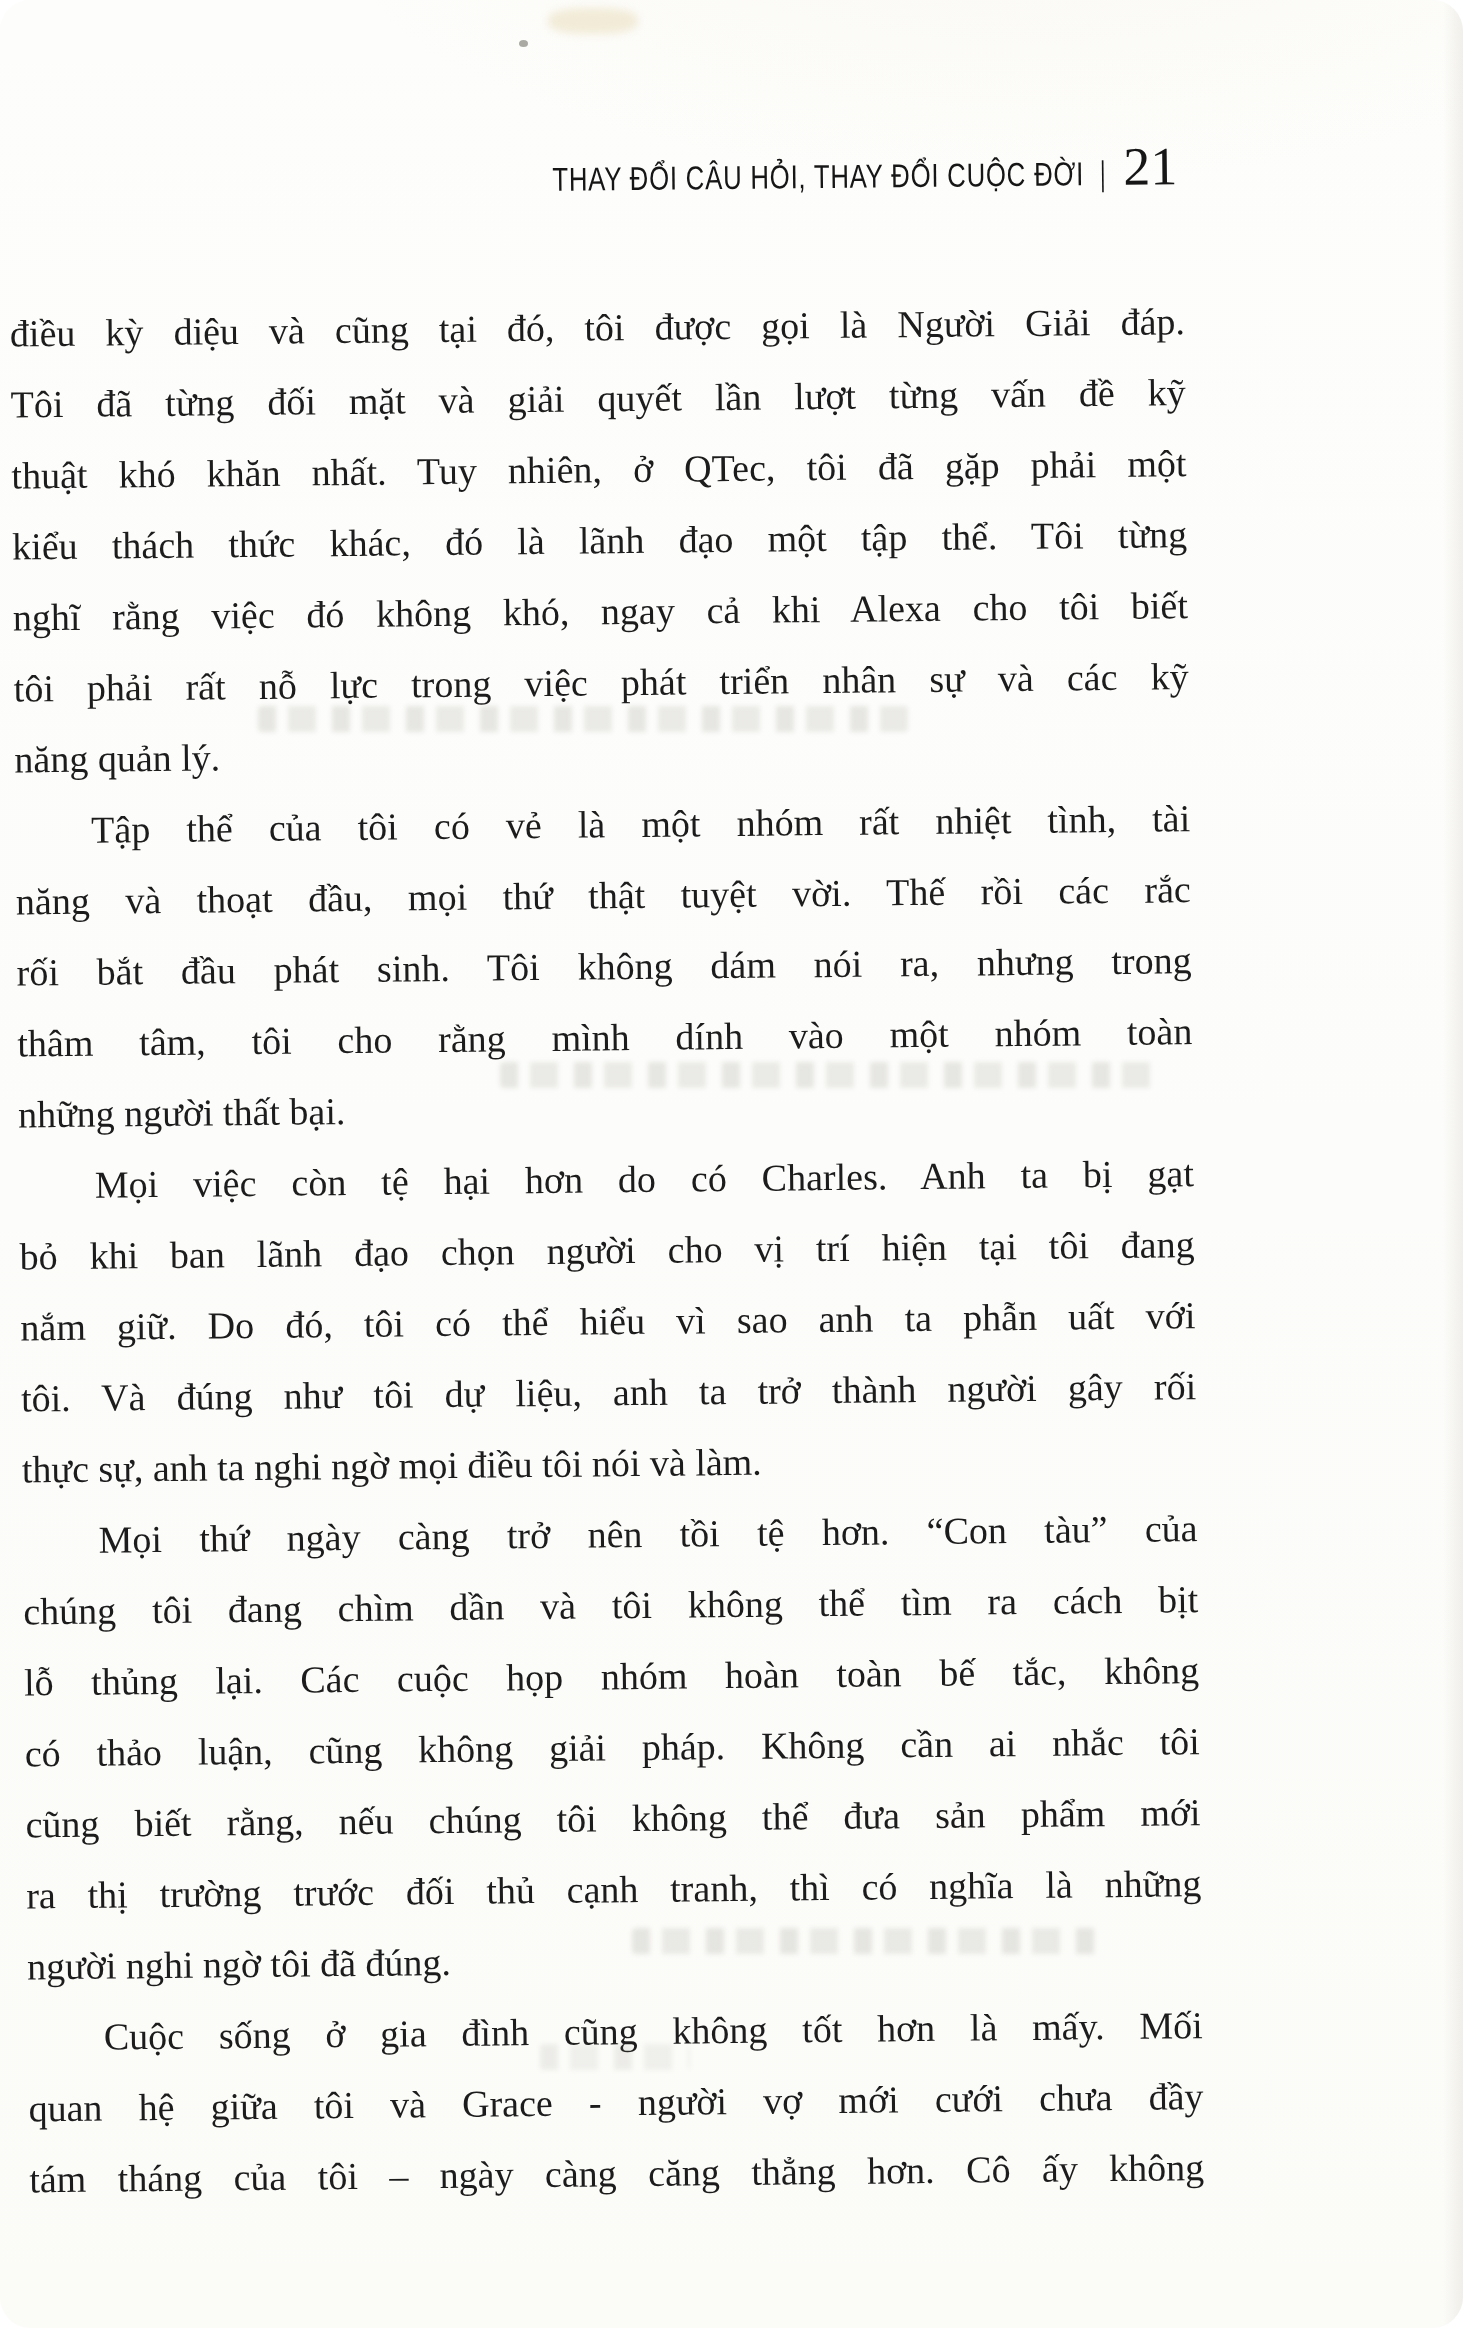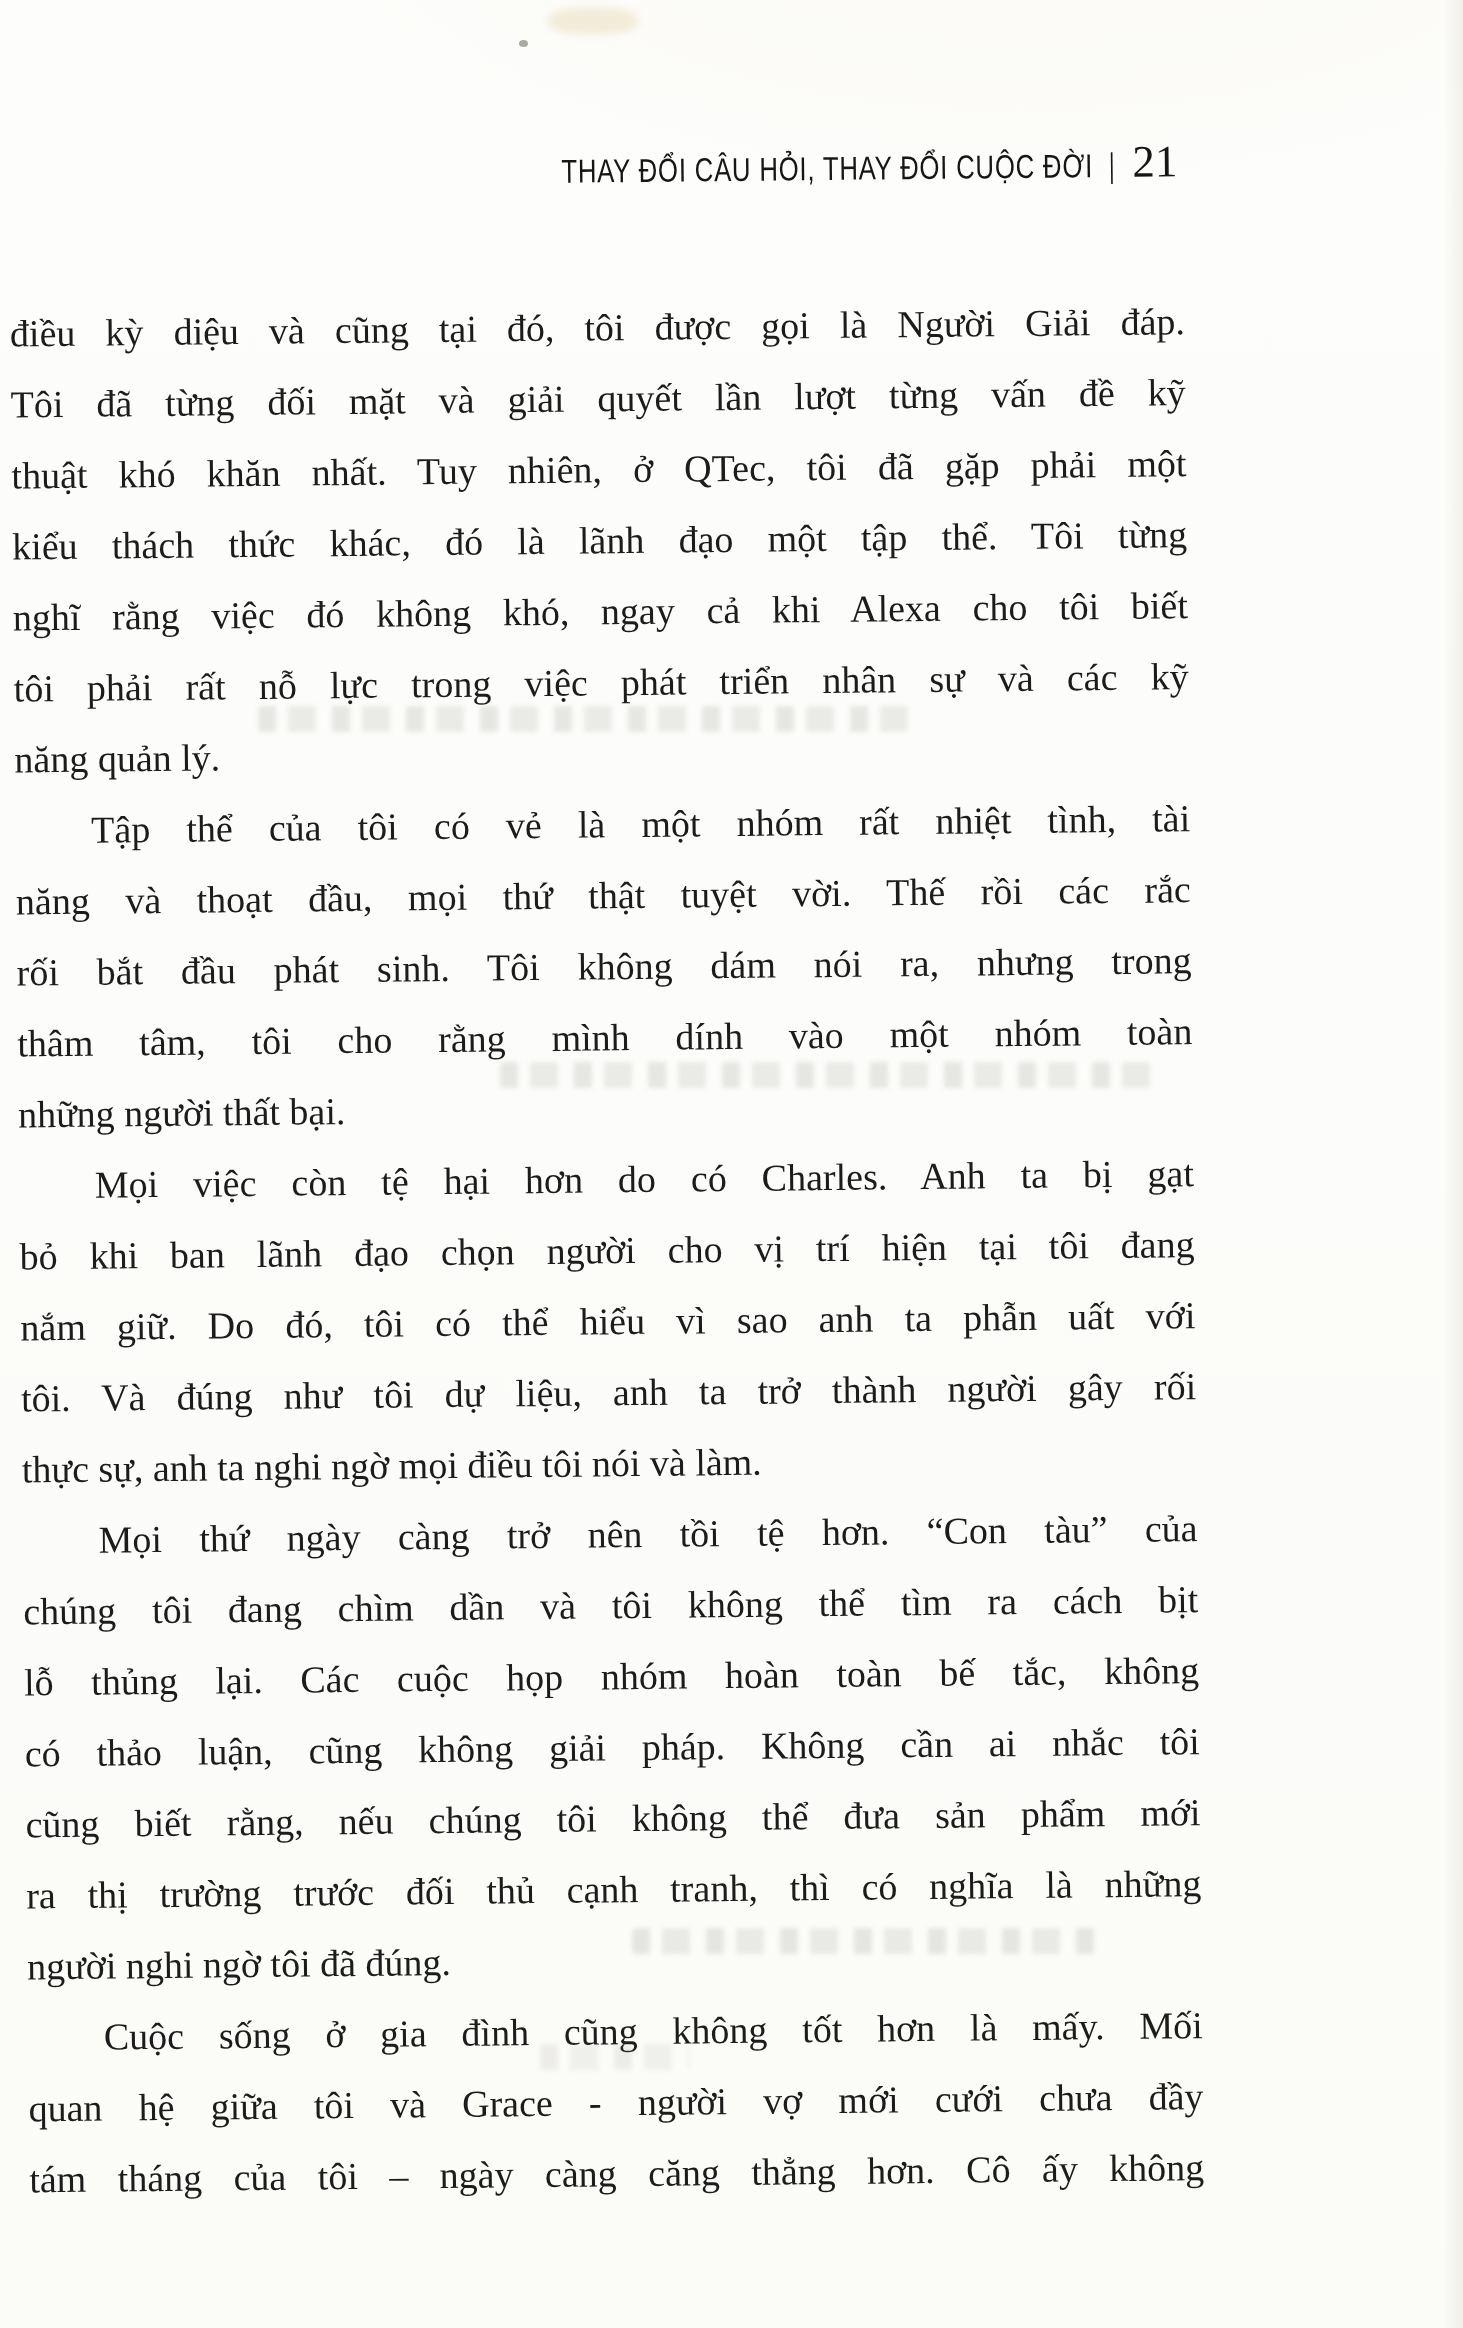--- a/index.html
+++ b/index.html
@@ -10,20 +10,21 @@
   .page {
     position: relative;
     width: 1463px;
     height: 2328px;
     background:
       radial-gradient(1200px 500px at 70% -5%, rgba(240,235,220,0.25), rgba(255,255,255,0) 60%),
       linear-gradient(180deg, #fdfdfb 0%, #fcfcfa 50%, #fbfbf8 100%);
     overflow: hidden;
     font-family: "Liberation Serif", "DejaVu Serif", serif;
     color: #1b1b1b;
+    border-radius: 31px;
   }
   .content {
     position: absolute;
     left: 8px;
     top: 140px;
     width: 1175px;
     transform: rotate(-0.6deg);
     transform-origin: 1100px 0px;
   }
   .running-header {
@@ -46,21 +47,21 @@
   .rh-sep {
     font-family: "Liberation Sans", "DejaVu Sans", sans-serif;
     font-size: 34px;
     font-weight: 100;
     margin: 0 16px 0 14px;
     transform: scaleX(0.6);
     display: inline-block;
   }
   .rh-page {
     font-family: "Liberation Serif", "DejaVu Serif", serif;
-    font-size: 45px;
+    font-size: 54px;
     line-height: 1;
   }
   .body {
     margin-top: 95px;
     font-size: 38px;
     line-height: 71px;
     color: #1c1c1c;
   }
   .para { margin: 0; }
   .line {

